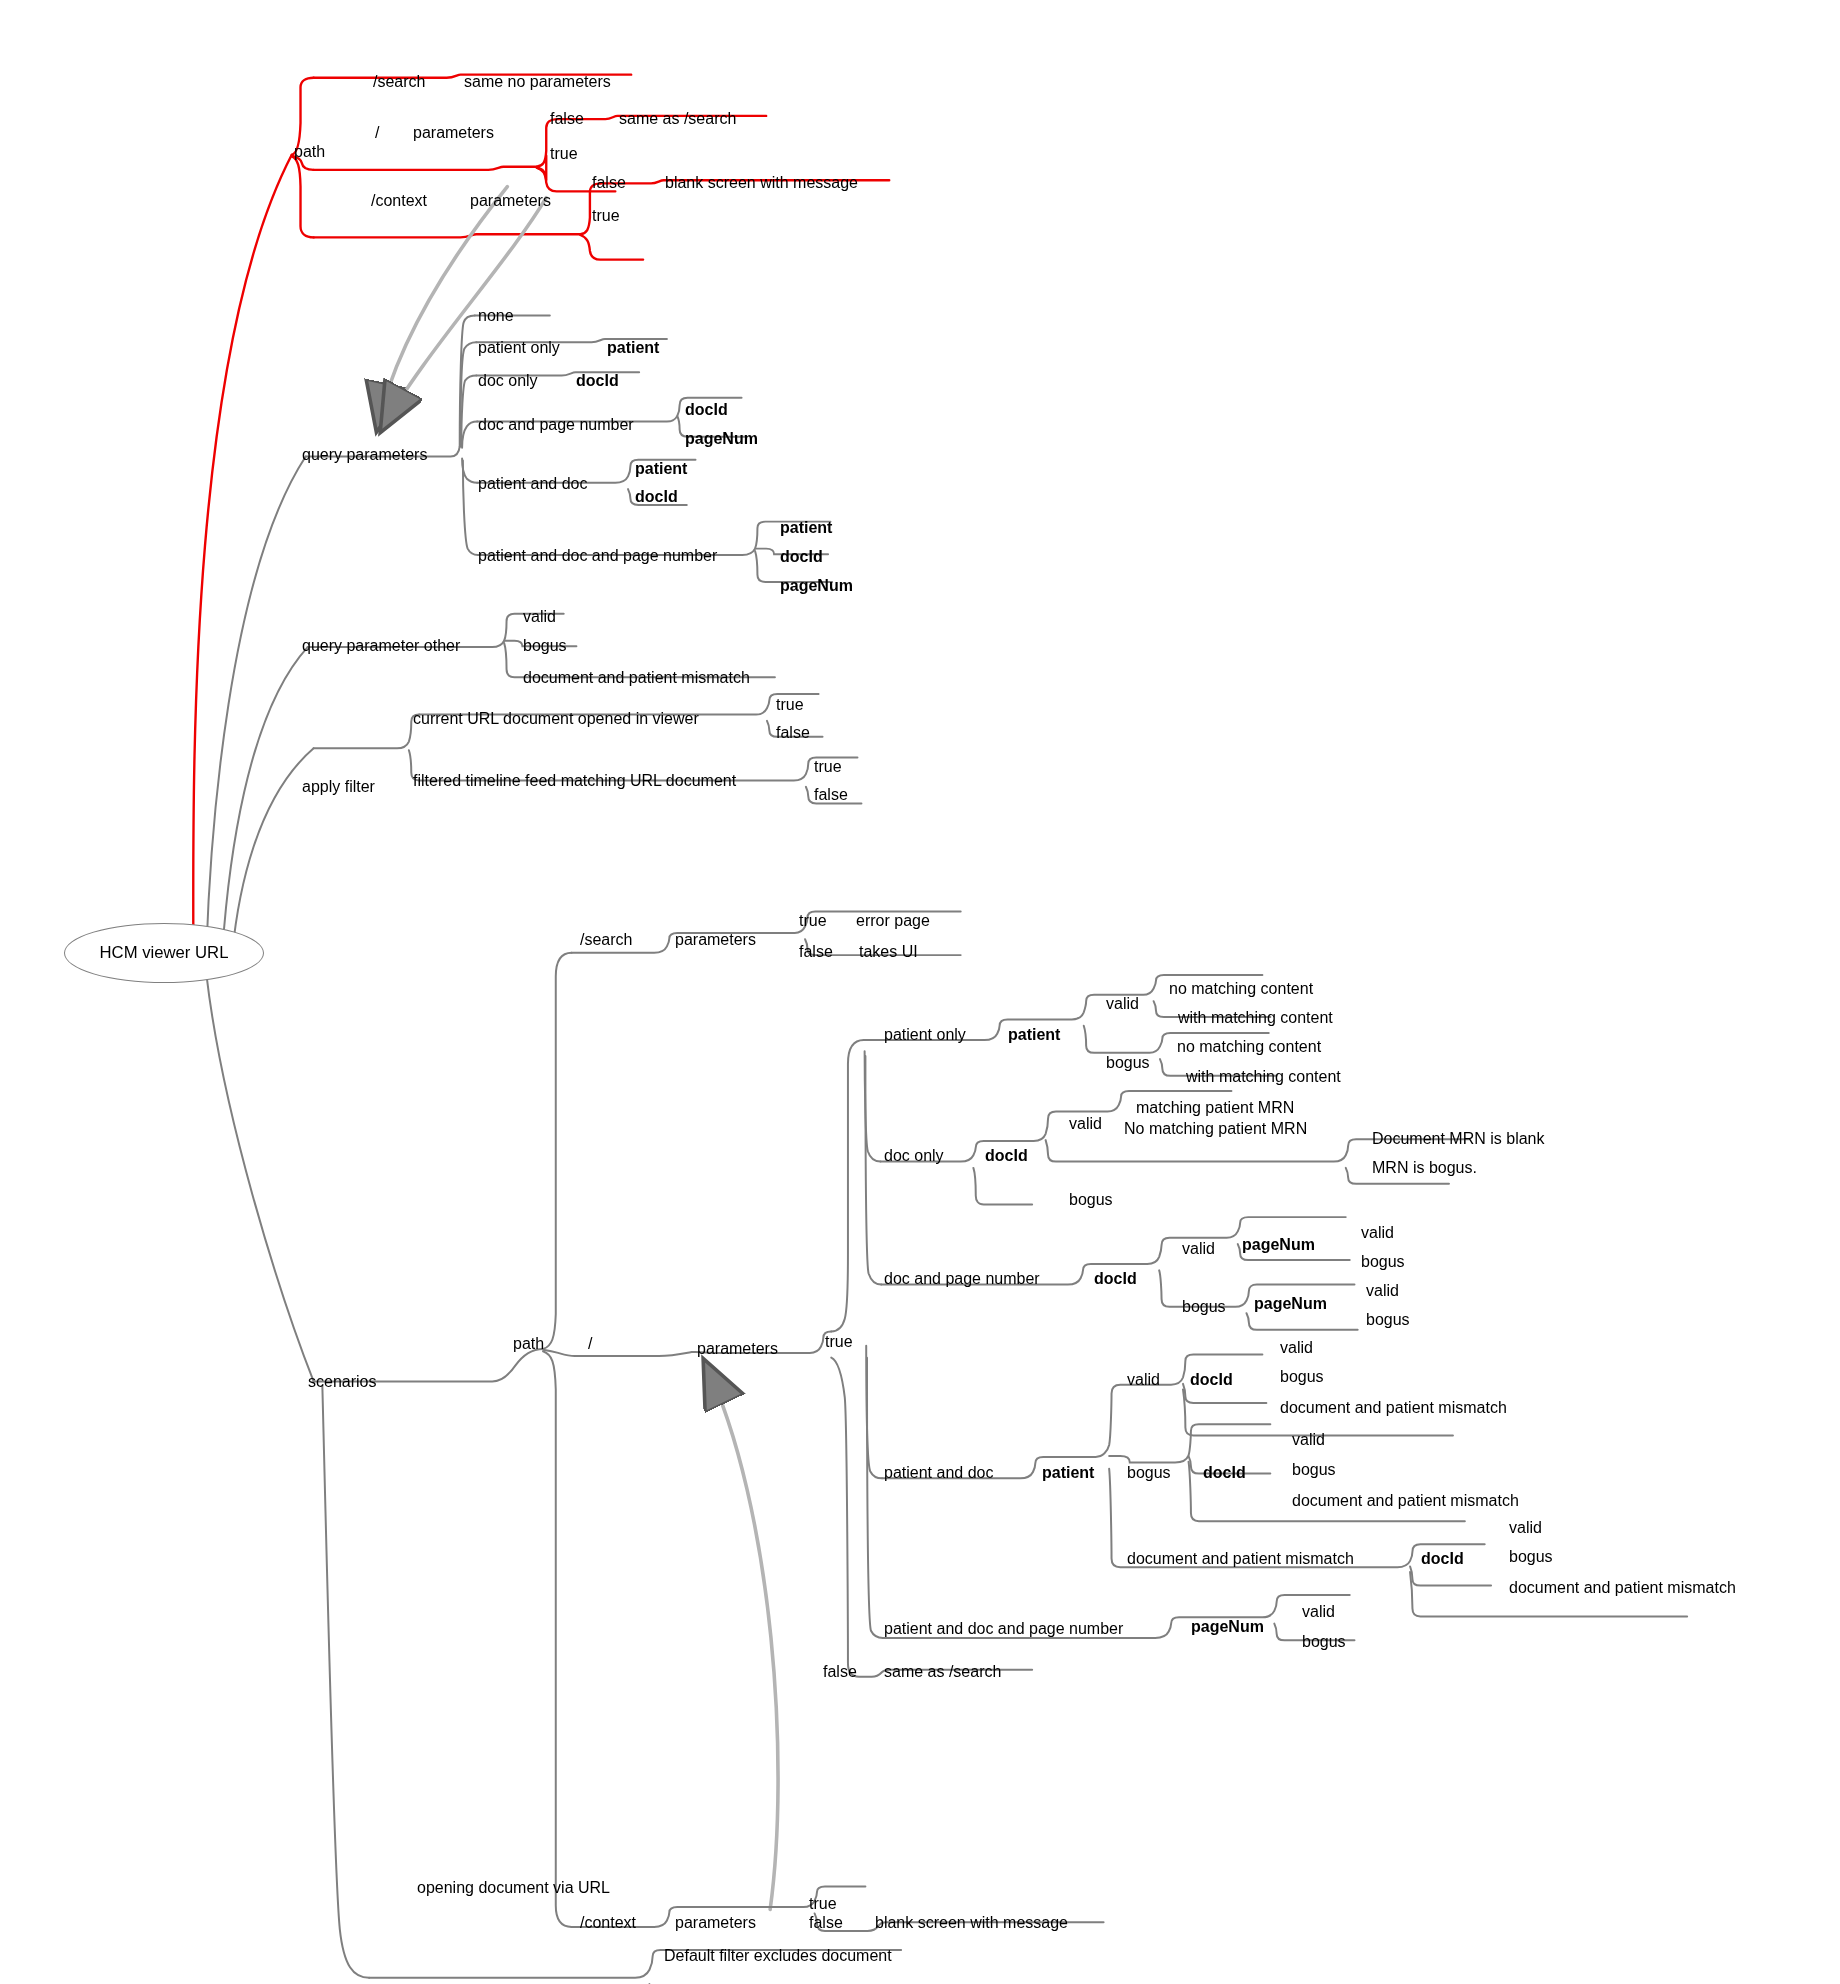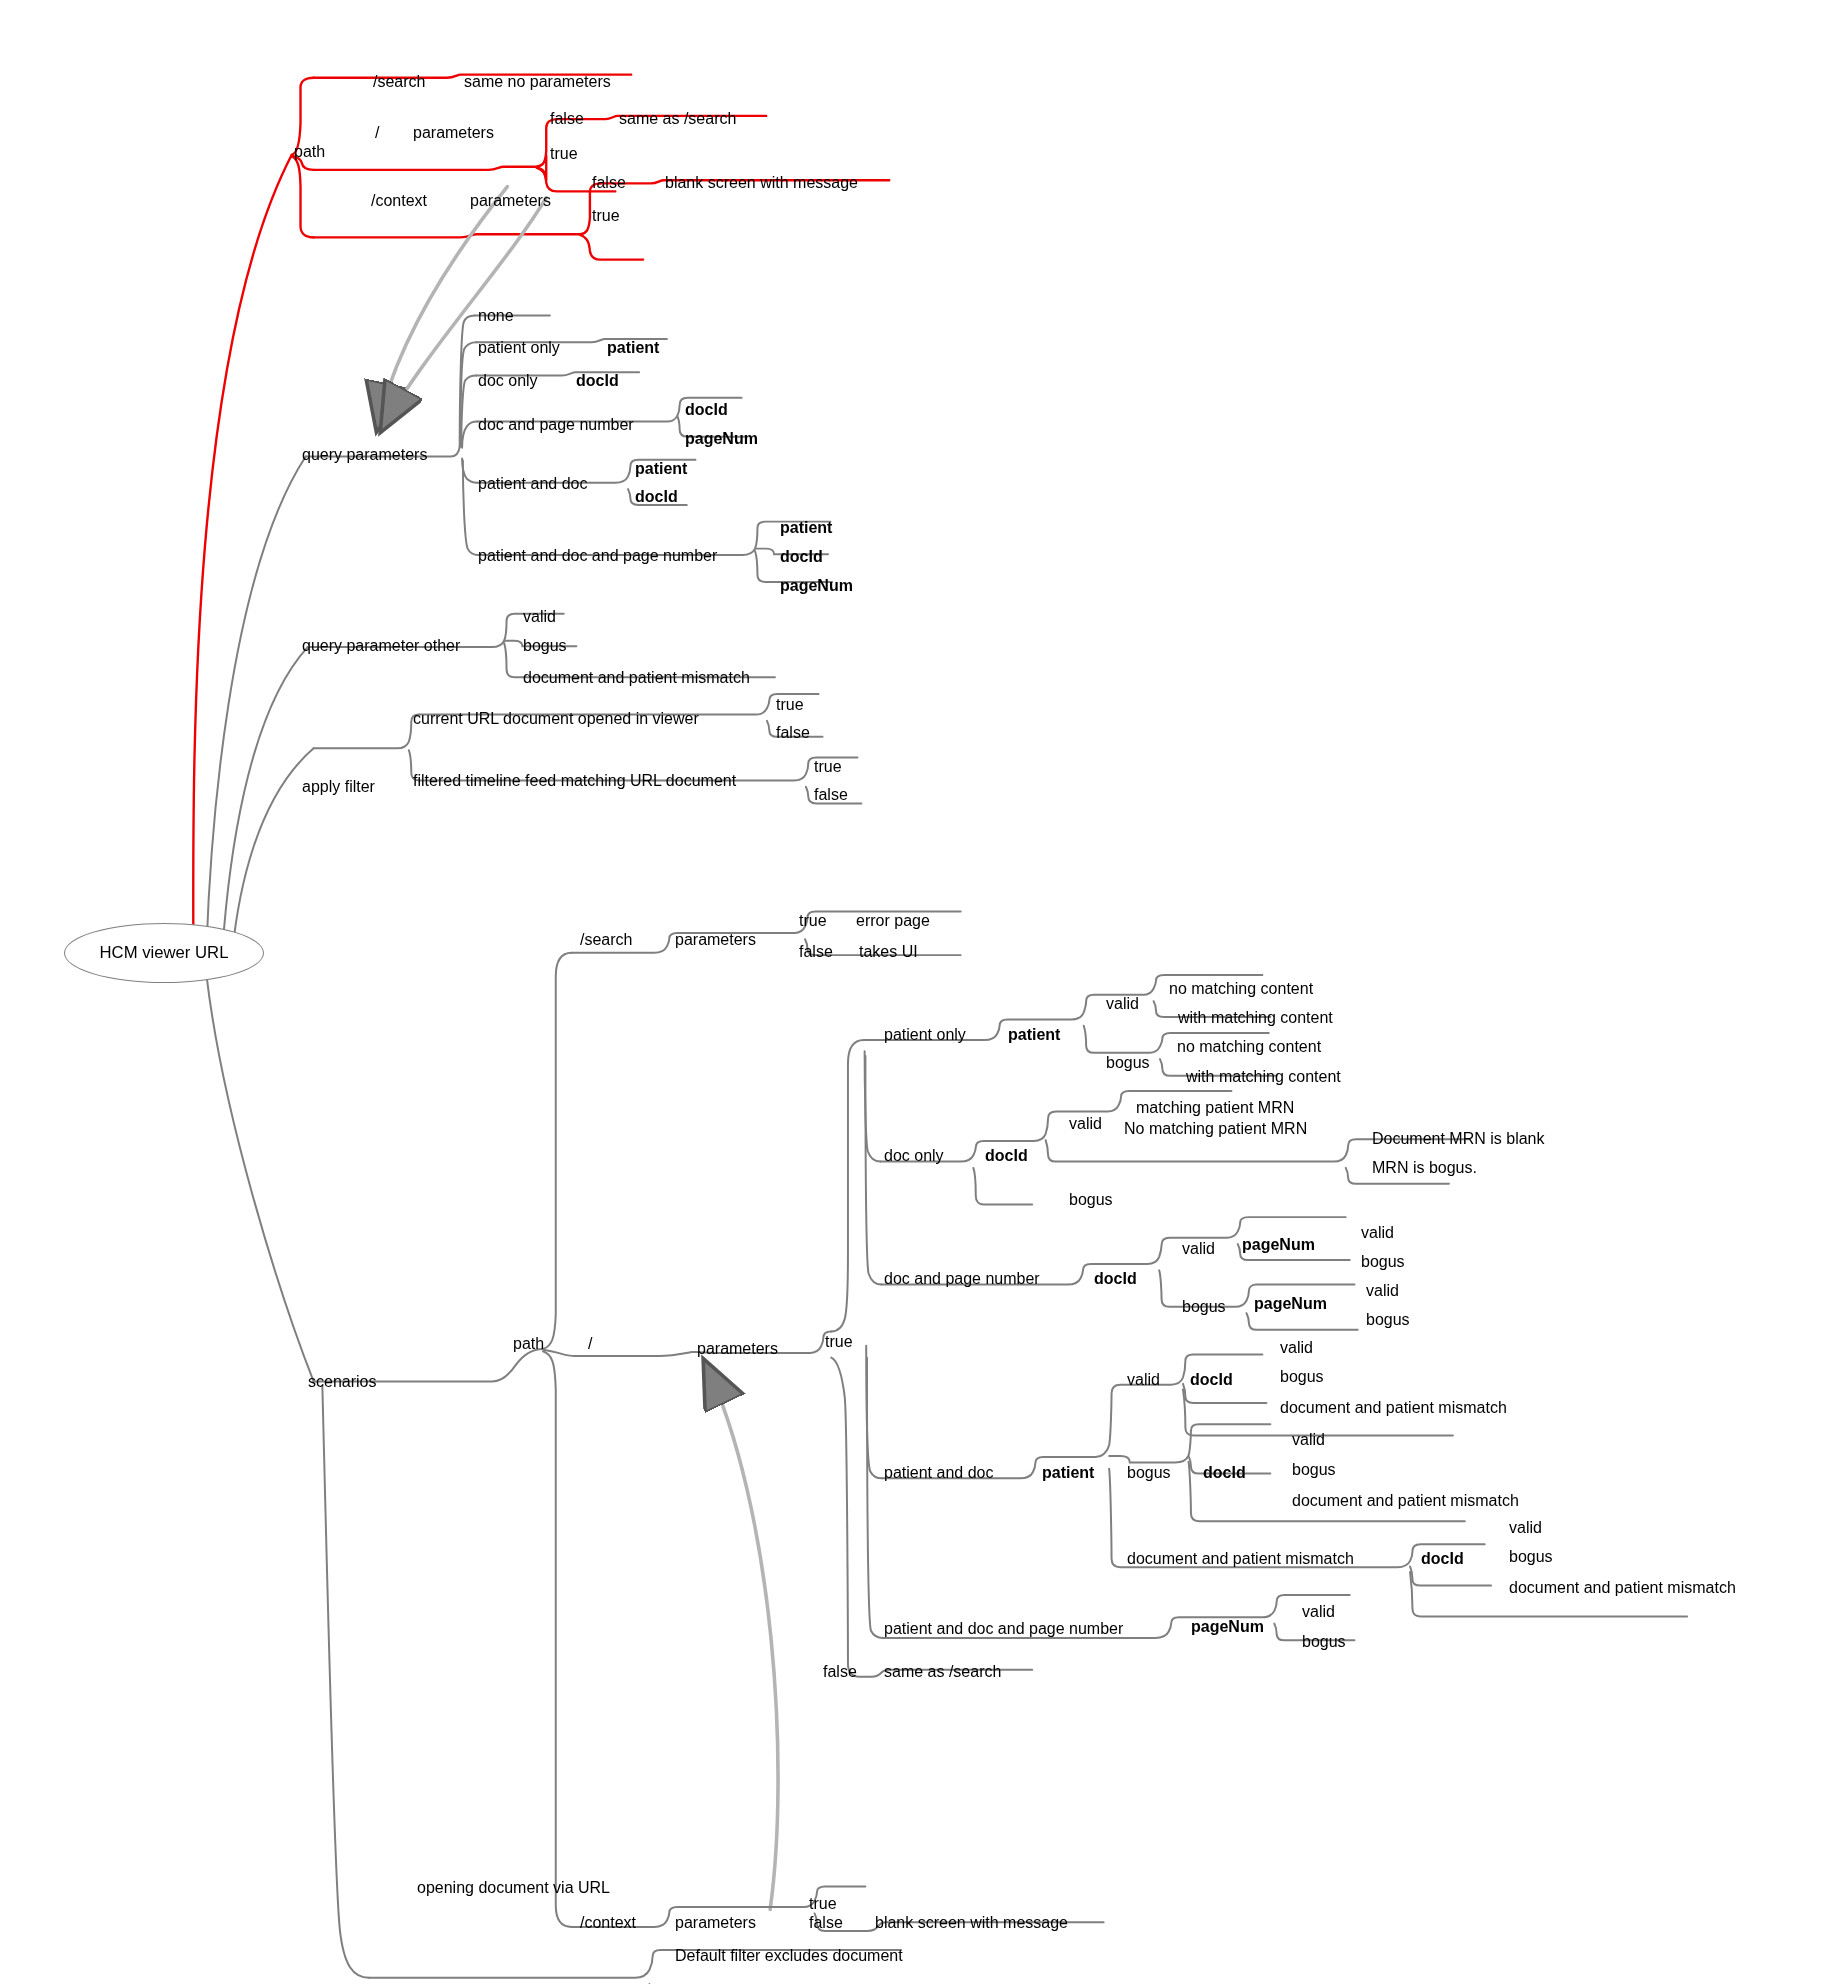--- a/index.html
+++ b/index.html
@@ -261,18 +261,18 @@
       <div class="lbl" style="left: 1302px; top: 1604px;">valid</div>
       <div class="lbl" style="left: 1302px; top: 1634px;">bogus</div>
       <div class="lbl" style="left: 823px; top: 1664px;">false</div>
       <div class="lbl" style="left: 884px; top: 1664px;">same as /search</div>
       <div class="lbl" style="left: 580px; top: 1915px;">/context</div>
       <div class="lbl" style="left: 675px; top: 1915px;">parameters</div>
       <div class="lbl" style="left: 809px; top: 1896px;">true</div>
       <div class="lbl" style="left: 809px; top: 1915px;">false</div>
       <div class="lbl" style="left: 875px; top: 1915px;">blank screen with message</div>
       <div class="lbl" style="left: 417px; top: 1880px;">opening document via URL</div>
-      <div class="lbl" style="left: 664px; top: 1948px; margin-left: 11px;">Default filter excludes document</div>
+      <div class="lbl" style="left: 664px; top: 1948px;">Default filter excludes document</div>
       <div class="lbl" style="left: 664px; top: 1984px;">Default filter includes document</div>
       <div class="lbl" style="left: 957px; top: 1984px;">Opened document and any other related document appears in the timeline feed and is highlighted.</div>
     </div>
 </div>
 
 
 </body></html>

